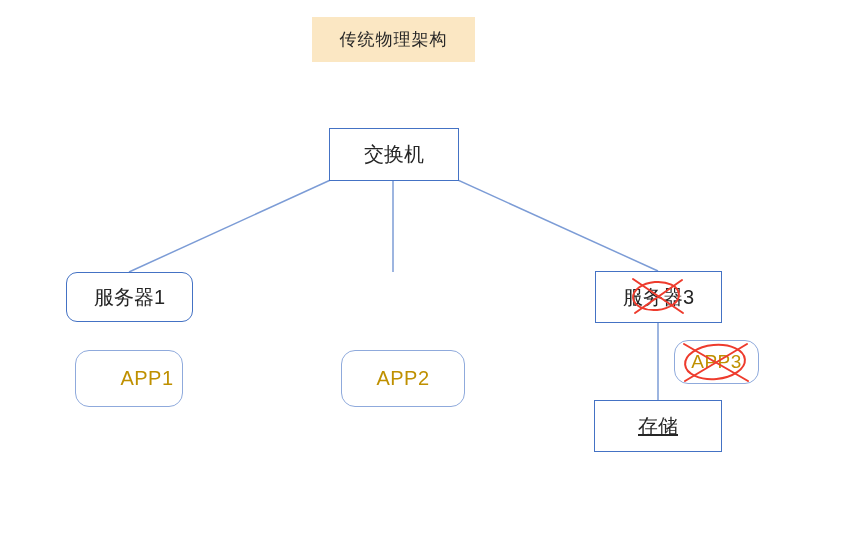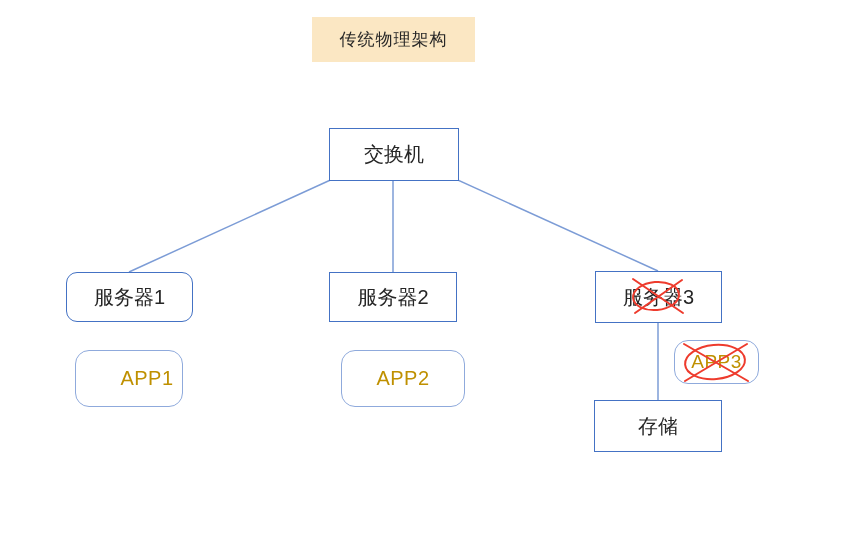--- a/index.html
+++ b/index.html
@@ -28,21 +28,21 @@
     border-radius:14px;color:var(--app-text,#BF9000);letter-spacing:0.5px;
   }
 
   .switch  {left:329px;top:100px; width:130px;height:53px;margin-top:28px;}
   .server1 {left:66px; top:272px;width:127px;height:50px;border-radius:11px;}
   .server2 {left:329px;top:272px;width:128px;height:50px;}
   .server3 {left:595px;top:271px;width:127px;height:52px;}
   .app1    {left:75px; top:350px;width:108px;height:57px;padding-left:36px;}
   .app2    {left:341px;top:350px;width:124px;height:57px;}
   .app3    {left:674px;top:340px;width:85px; height:44px;border-radius:12px;font-size:19px;}
-  .storage {left:594px;top:400px;width:128px;height:52px;}
+  .storage {left:594px;top:400px;width:128px;height:52px;text-decoration:underline;}
 </style>
 </head>
 <body>
 
 <div class="canvas">
 
   <svg class="layer connectors" viewBox="0 0 865 551">
     <line x1="394" y1="151" x2="129" y2="272" stroke-width="1.5" stroke="#7C9CD6"></line>
     <line x1="393" y1="151" x2="393" y2="272" stroke-width="1.5" stroke="#7C9CD6"></line>
     <line x1="394" y1="151" x2="658" y2="271" stroke-width="1.5" stroke="#7C9CD6"></line>
@@ -52,23 +52,20 @@
   <div class="title">传统物理架构</div>
 
   <div class="node switch">
     <span>交换机</span>
   </div>
 
   <div class="node server1">
     <span>服务器1</span>
   </div>
 
-  <div class="node server2">
-    <span>服务器2</span>
-  </div>
 
   <div class="node server3">
     <span>服务器3</span>
   </div>
 
   <div class="node app app1">
     <span>APP1</span>
   </div>
 
   <div class="node app app2">

